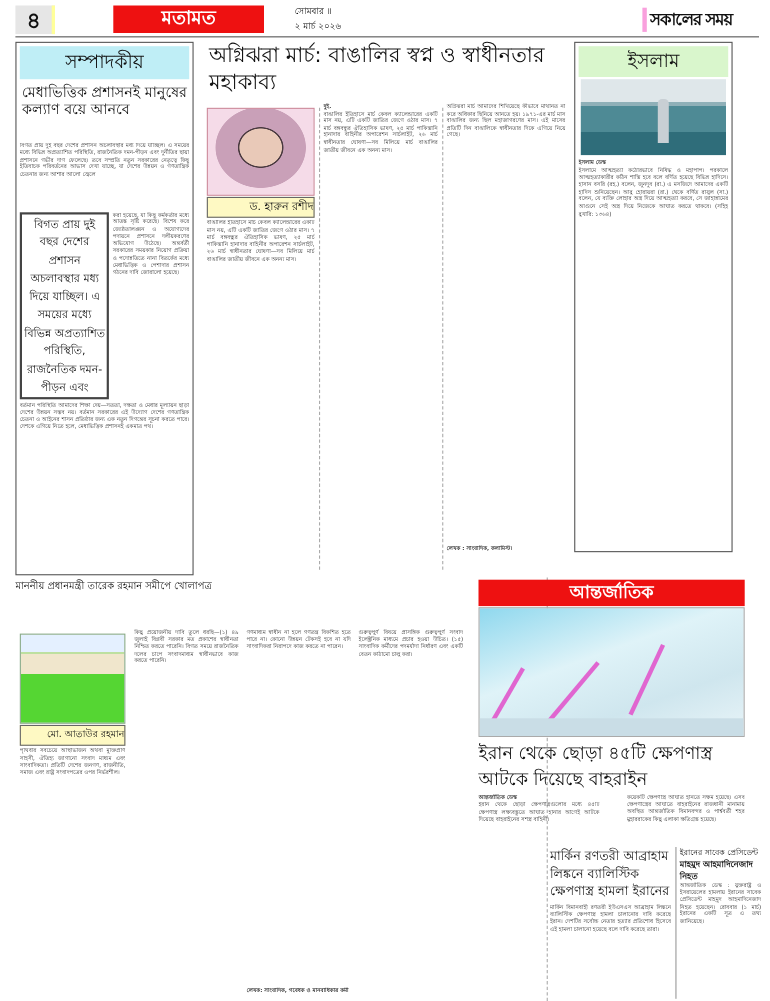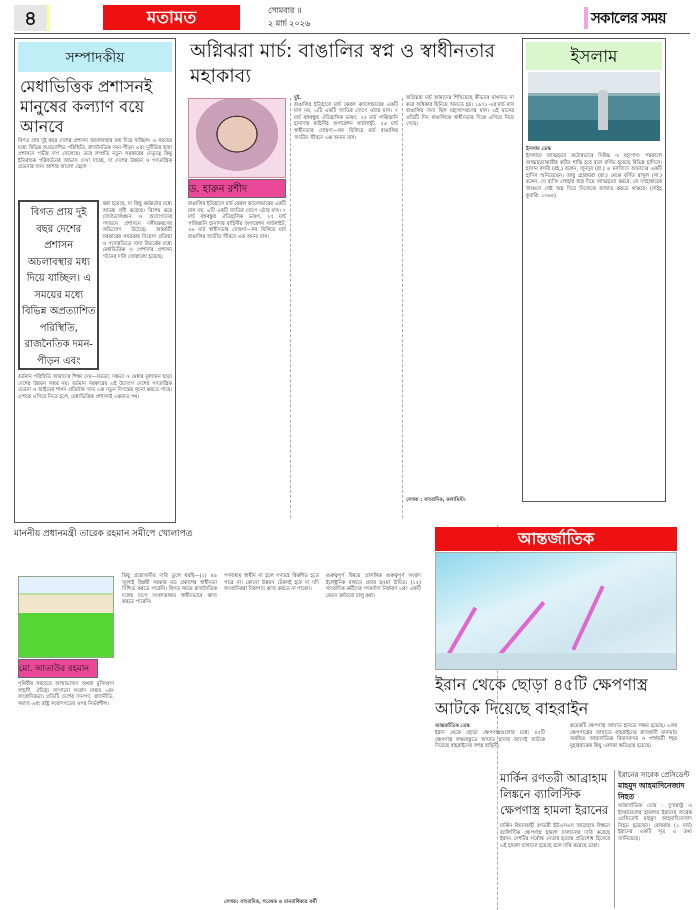--- a/index.html
+++ b/index.html
@@ -4,49 +4,49 @@
 <style>
 *{box-sizing:border-box;margin:0;padding:0}
 body{width:700px;height:910px;background:#fff;font-family:"DejaVu Sans",sans-serif;color:#111;overflow:hidden;position:relative}
 .abs{position:absolute}
 .hdr-pg{left:14px;top:5px;width:36px;height:26px;background:#e6e6e6;font-weight:bold;font-size:20px;text-align:center;line-height:26px;border-right:3px solid #ffff99}
 .hdr-sec{left:103px;top:5px;width:137px;height:25px;background:#ee1111;color:#fff;font-size:17px;text-align:center;line-height:25px;font-weight:bold}
 .hdr-date{left:268px;top:4px;width:70px;font-size:8px;text-align:left;line-height:13px}
 .hdr-brand{left:584px;top:7px;font-size:15px;font-weight:bold;border-left:4px solid #f9a0dd;padding-left:3px;line-height:22px;letter-spacing:-1px}
 .rule{left:14px;top:33px;width:676px;height:1px;background:#555}
 .box{border:1px solid #555}
-.cat-cyan{background:#bfeef6;text-align:center;font-size:14px;line-height:30px}
+.cat-cyan{background:#bfeef6;text-align:center;font-size:17px;line-height:30px}
 .cat-green{background:#d9f6cc;text-align:center;font-size:17px;line-height:28px}
 .hl{text-align:left;font-weight:normal;line-height:1.25}
 .txt{font-size:5px;line-height:6.6px;text-align:justify;color:#333;overflow:hidden}
 .vline{width:1px;background:#999}
 .dash{width:0;border-left:1px dashed #aaa}
 .photo-man{background:radial-gradient(ellipse at 50% 45%,#e9c9b8 0 28%,#4a3a40 29% 30%,#c9a0b8 31% 60%,#f5dbe8 61%);}
-.caption{border:1px solid #666;text-align:left;font-size:10px;line-height:17px;background:#ec4899}
+.caption{border:1px solid #666;text-align:right;font-size:10px;line-height:17px;background:#fef9c3}
 .quote{border:2px solid #444;font-size:11px;line-height:17px;text-align:center;padding:2px}
 .img-sea{background:linear-gradient(#dfe7ea 0 30%,#8fb0b8 30% 35%,#4e8a95 35% 70%,#2f6d7a 70%)}
 .img-port{background:linear-gradient(160deg,#8fd8ee 0,#dff3f8 40%,#cfe6ee 70%,#e8f4f8)}
 .img-man{background:linear-gradient(#e4f0ff 0 20%,#bde0a0 20% 22%,#f0e6cc 22% 45%,#55d633 45%)}
 .red-band{background:#ee1111;color:#fff;text-align:center;font-size:16px;line-height:24px;font-weight:bold}
 </style>
 </head>
 <body>
 
 <div class="abs hdr-pg">৪</div>
 <div class="abs hdr-sec">মতামত</div>
 <div class="abs hdr-date">
   <div>সোমবার ॥</div>
   <div>২ মার্চ ২০২৬</div>
 </div>
 <div class="abs hdr-brand">সকালের সময়</div>
 <div class="abs rule"></div>
 
 <div class="abs box" style="left:14px;top:38px;width:162px;height:485px;padding:3px">
   <div class="cat-cyan">সম্পাদকীয়</div>
-  <div class="hl" style="font-size:16px;margin:5px 2px 0">মেধাভিত্তিক প্রশাসনই মানুষের কল্যাণ বয়ে আনবে</div>
+  <div class="hl" style="font-size:13px;margin:5px 2px 20px">মেধাভিত্তিক প্রশাসনই মানুষের কল্যাণ বয়ে আনবে</div>
   <div class="txt" style="height:60px">বিগত প্রায় দুই বছর দেশের প্রশাসন অচলাবস্থার মধ্য দিয়ে যাচ্ছিল। এ সময়ের মধ্যে বিভিন্ন অপ্রত্যাশিত পরিস্থিতি, রাজনৈতিক দমন-পীড়ন এবং দুর্নীতির ছায়া প্রশাসনে গভীর দাগ ফেলেছে। তবে সম্প্রতি নতুন সরকারের নেতৃত্বে কিছু ইতিবাচক পরিবর্তনের আভাস দেখা যাচ্ছে, যা দেশের উন্নয়ন ও গণতান্ত্রিক চেতনার জন্য আশার আলো জ্বেলে</div>
   <div style="display:flex;gap:3px;margin-top:3px">
     <div class="quote" style="width:82px;height:170px;overflow:hidden;font-size:10px;line-height:16.5px">বিগত প্রায় দুই বছর দেশের প্রশাসন অচলাবস্থার মধ্য দিয়ে যাচ্ছিল। এ সময়ের মধ্যে বিভিন্ন অপ্রত্যাশিত পরিস্থিতি, রাজনৈতিক দমন-পীড়ন এবং দুর্নীতির ছায়া প্রশাসনে গভীর দাগ ফেলেছে।</div>
     <div class="txt" style="width:70px;height:170px">করা হয়েছে, যা কিছু কর্মকর্তার মধ্যে আতঙ্ক সৃষ্টি করেছে। বিশেষ করে জ্যেষ্ঠতালঙ্ঘন ও অযোগ্যদের পদায়নে প্রশাসনে দলীয়করণের অভিযোগ উঠেছে। অন্তর্বর্তী সরকারের সময়কার নিয়োগ প্রক্রিয়া ও পদোন্নতিতে নানা বিতর্কের মধ্যে মেধাভিত্তিক ও পেশাদার প্রশাসন গঠনের দাবি জোরালো হয়েছে।</div>
   </div>
   <div class="txt" style="height:190px;margin-top:3px">বর্তমান পরিস্থিতি আমাদের শিক্ষা দেয়—সততা, দক্ষতা ও মেধার মূল্যায়ন ছাড়া দেশের উন্নয়ন সম্ভব নয়। বর্তমান সরকারের এই উদ্যোগ দেশের গণতান্ত্রিক চেতনা ও আইনের শাসন প্রতিষ্ঠার জন্য এক নতুন দিগন্তের সূচনা করতে পারে। দেশকে এগিয়ে নিতে হলে, মেধাভিত্তিক প্রশাসনই একমাত্র পথ।</div>
 </div>
 
 <div class="abs" style="left:180px;top:38px;width:338px;height:480px">
   <div class="hl" style="font-size:19px;line-height:25px;padding:0 10px">অগ্নিঝরা মার্চ: বাঙালির স্বপ্ন ও স্বাধীনতার মহাকাব্য</div>
@@ -70,21 +70,21 @@
   <div class="img-sea" style="height:69px;margin:2px 2px 4px;position:relative">
     <div style="position:absolute;left:70px;top:18px;width:10px;height:40px;background:#c8cfd4;border-radius:4px 4px 0 0"></div>
   </div>
   <div class="txt" style="font-weight:bold;height:7px">ইসলাম ডেস্ক</div>
   <div class="txt" style="height:305px">ইসলামে আত্মহত্যা কঠোরভাবে নিষিদ্ধ ও মহাপাপ। পরকালে আত্মহত্যাকারীর কঠিন শাস্তি হবে বলে বর্ণিত হয়েছে বিভিন্ন হাদিসে। হাসান বসরি (রহ.) বলেন, জুনদুব (রা.) এ মসজিদে আমাদের একটি হাদিস শুনিয়েছেন। আবু হোরায়রা (রা.) থেকে বর্ণিত রাসুল (সা.) বলেন, যে ব্যক্তি লোহার অস্ত্র দিয়ে আত্মহত্যা করবে, সে জাহান্নামের আগুনে সেই অস্ত্র দিয়ে নিজেকে আঘাত করতে থাকবে। (সহিহ বুখারি: ১৩৬৪)</div>
 </div>
 
 <div class="abs" style="left:14px;top:528px;width:480px;height:380px">
   <div class="hl" style="font-size:9px;line-height:11px;width:410px">মাননীয় প্রধানমন্ত্রী তারেক রহমান সমীপে খোলাপত্র</div>
   <div class="abs img-man" style="left:4px;top:48px;width:96px;height:82px;border:1px solid #8a8"></div>
-  <div class="abs caption" style="left:4px;top:131px;width:80px;font-size:8.5px">মো. আতাউর রহমান</div>
+  <div class="abs caption" style="left:4px;top:131px;width:96px;font-size:8.5px">মো. আতাউর রহমান</div>
   <div class="abs txt" style="left:4px;top:152px;width:96px;height:225px">পৃথিবীর সবচেয়ে আস্থাভাজন অথবা মুক্তিপ্রাণ সাহসী, ঐতিহ্য জাগানো সংবাদ মাধ্যম এবং সাংবাদিকতা। প্রতিটি দেশের জনগণ, রাজনীতি, সমাজ এবং রাষ্ট্র সংবাদপত্রের ওপর নির্ভরশীল।</div>
   <div class="abs txt" style="left:108px;top:44px;width:95px;height:334px">কিছু প্রয়োজনীয় দাবি তুলে ধরছি—(১) ৪৯ জুলাই বিপ্লবী সরকার মত প্রকাশের স্বাধীনতা নিশ্চিত করতে পারেনি। বিগত সময়ে রাজনৈতিক দলের চাপে সংবাদমাধ্যম স্বাধীনভাবে কাজ করতে পারেনি।</div>
   <div class="abs txt" style="left:210px;top:44px;width:95px;height:325px">গণমাধ্যম স্বাধীন না হলে গণতন্ত্র বিকশিত হতে পারে না। কোনো উন্নয়ন টেকসই হবে না যদি সাংবাদিকরা নিরাপদে কাজ করতে না পারেন।</div>
   <div class="abs txt" style="left:210px;top:370px;width:95px;height:8px;font-weight:bold">লেখক: সাংবাদিক, গবেষক ও মানবাধিকার কর্মী</div>
   <div class="abs txt" style="left:312px;top:44px;width:95px;height:334px">গুরুত্বপূর্ণ বিষয়ে প্রাসঙ্গিক গুরুত্বপূর্ণ সংবাদ ইলেক্ট্রনিক মাধ্যমে প্রচার হওয়া উচিত। (১৫) সাংবাদিক কর্মীদের পদমর্যাদা নির্ধারণ এবং একটি বেতন কাঠামো চালু করা।</div>
 </div>
 
 <div class="abs dash" style="left:497px;top:525px;height:385px"></div>
 
 <div class="abs" style="left:500px;top:527px;width:200px;height:383px">

